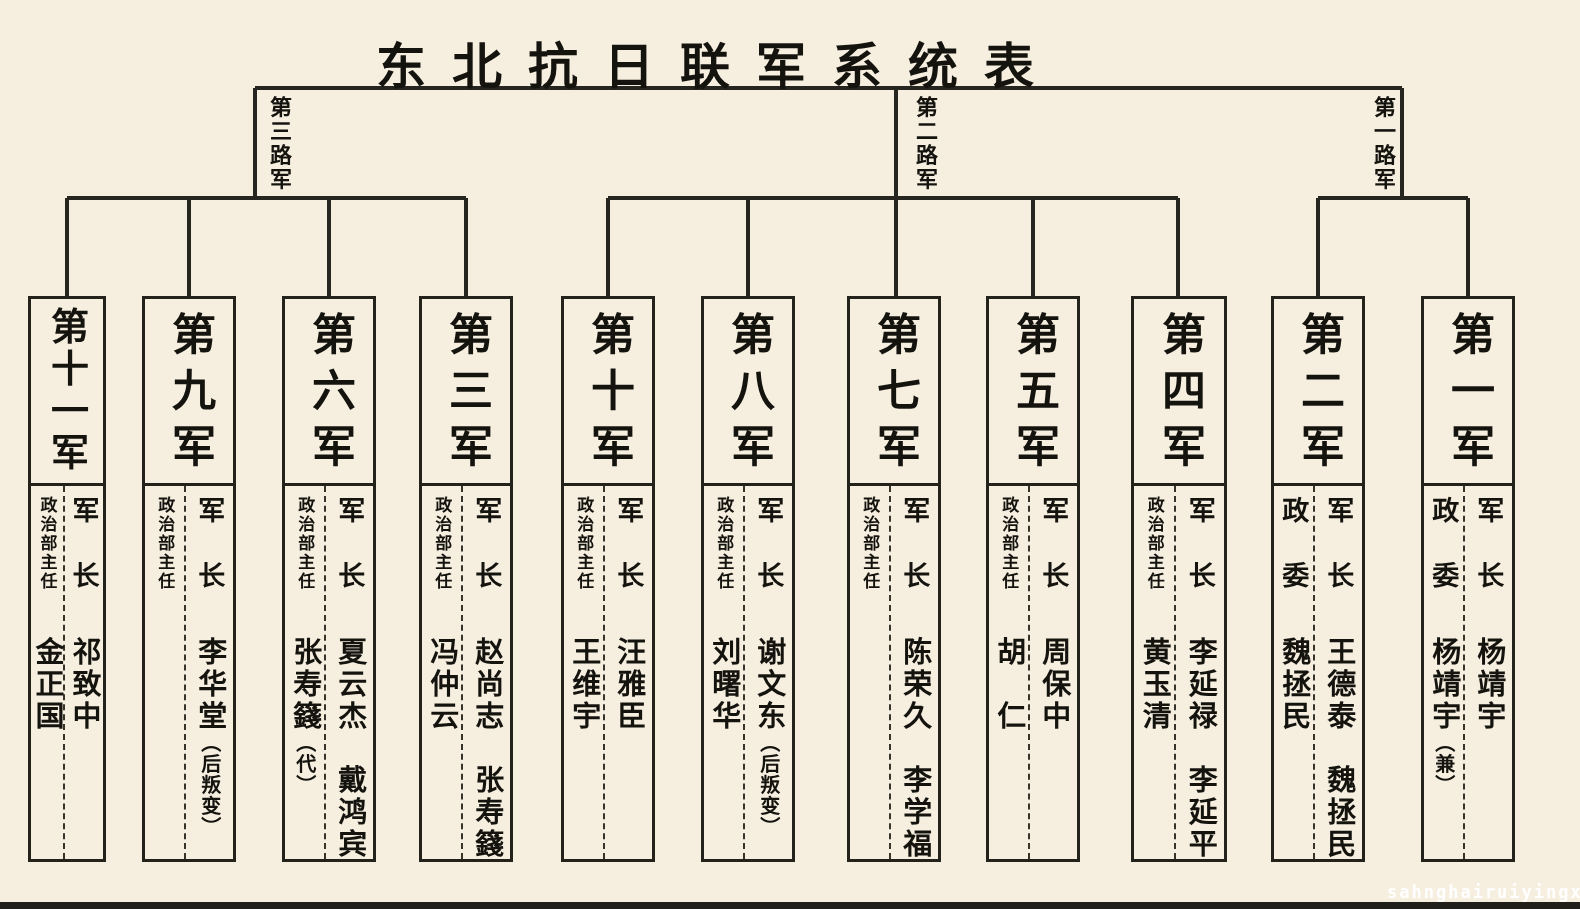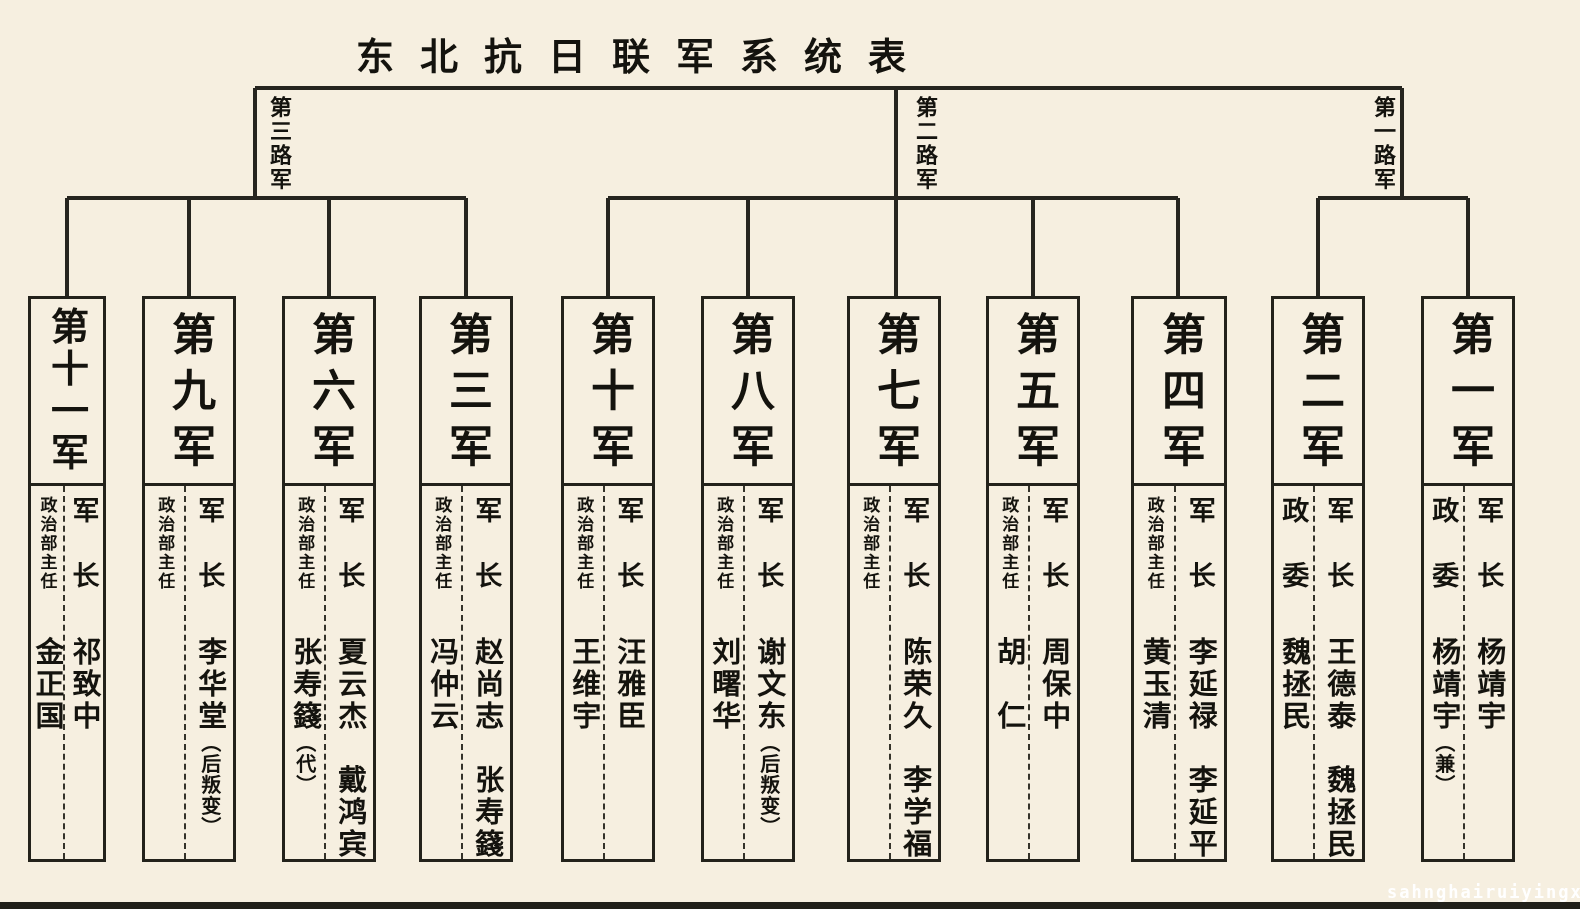--- a/index.html
+++ b/index.html
@@ -3,22 +3,22 @@
 <meta charset="utf-8">
 <style>
   html,body{margin:0;padding:0;}
   body{font-family:"Liberation Serif","DejaVu Serif",serif;}
   .canvas{
     position:relative;width:1580px;height:909px;overflow:hidden;
     background:#f6efe0;color:#1c1b15;
   }
   .connectors{position:absolute;left:0;top:0;width:1580px;height:909px;}
   .chart-title{
-    position:absolute;left:356px;top:26px;
-    font-size:38px;font-weight:700;letter-spacing:26px;white-space:nowrap;
+    position:absolute;left:376px;top:26px;
+    font-size:50px;font-weight:700;letter-spacing:26px;white-space:nowrap;
     color:#14130e;
   }
   .route-label{
     position:absolute;top:96px;
     writing-mode:vertical-rl;
     font-size:22px;font-weight:700;letter-spacing:2px;color:#14130e;
     white-space:nowrap;
   }
   .army-box{
     position:absolute;top:296px;height:566px;box-sizing:border-box;

